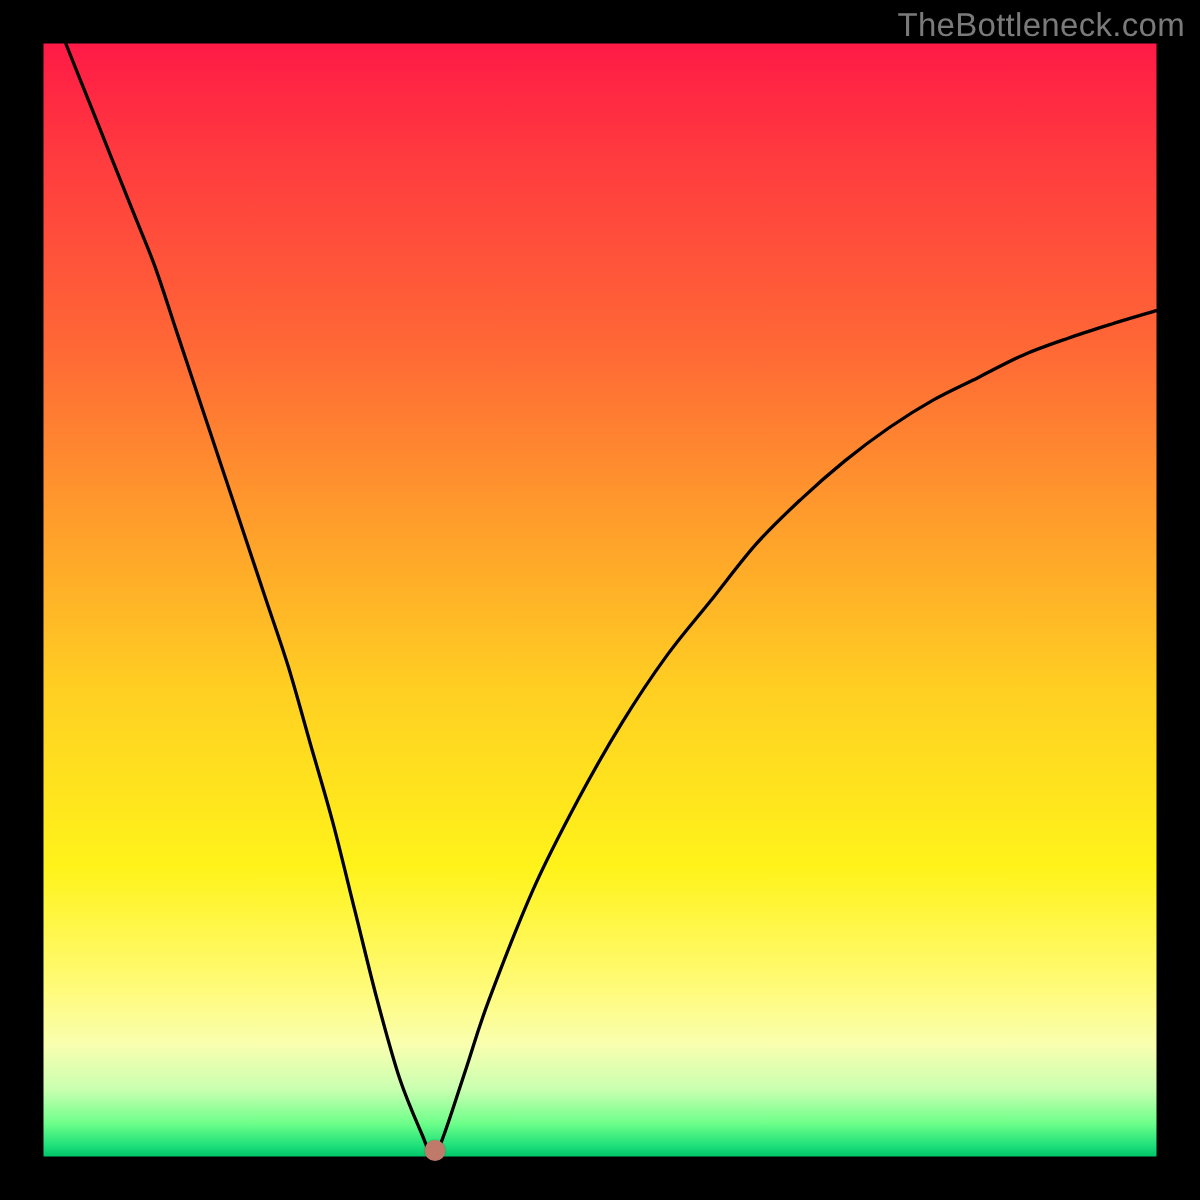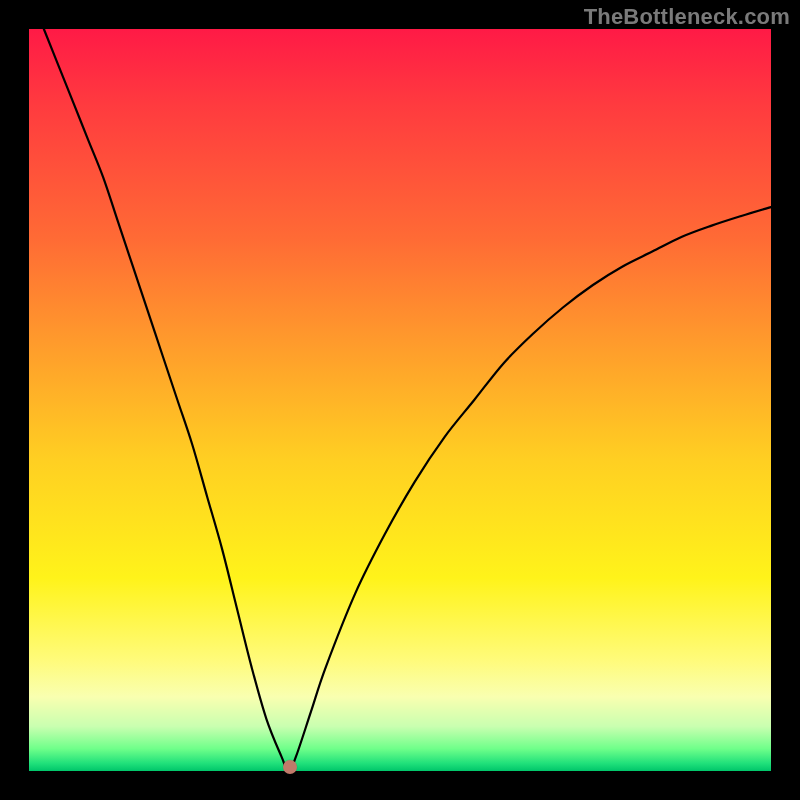--- a/index.html
+++ b/index.html
@@ -40,21 +40,21 @@
       #00c66a 100%
     );
   }
   .watermark {
     position: absolute;
     top: 4px;
     right: 10px;
     color: #7a7a7a;
     font-size: 22px;
     letter-spacing: 0.2px;
-    font-weight: 700;
+    font-weight: 400;
     z-index: 30;
     user-select: none;
   }
   svg.curve {
     position: absolute;
     left: 0;
     top: 0;
     width: 742px;
     height: 742px;
     overflow: visible;

